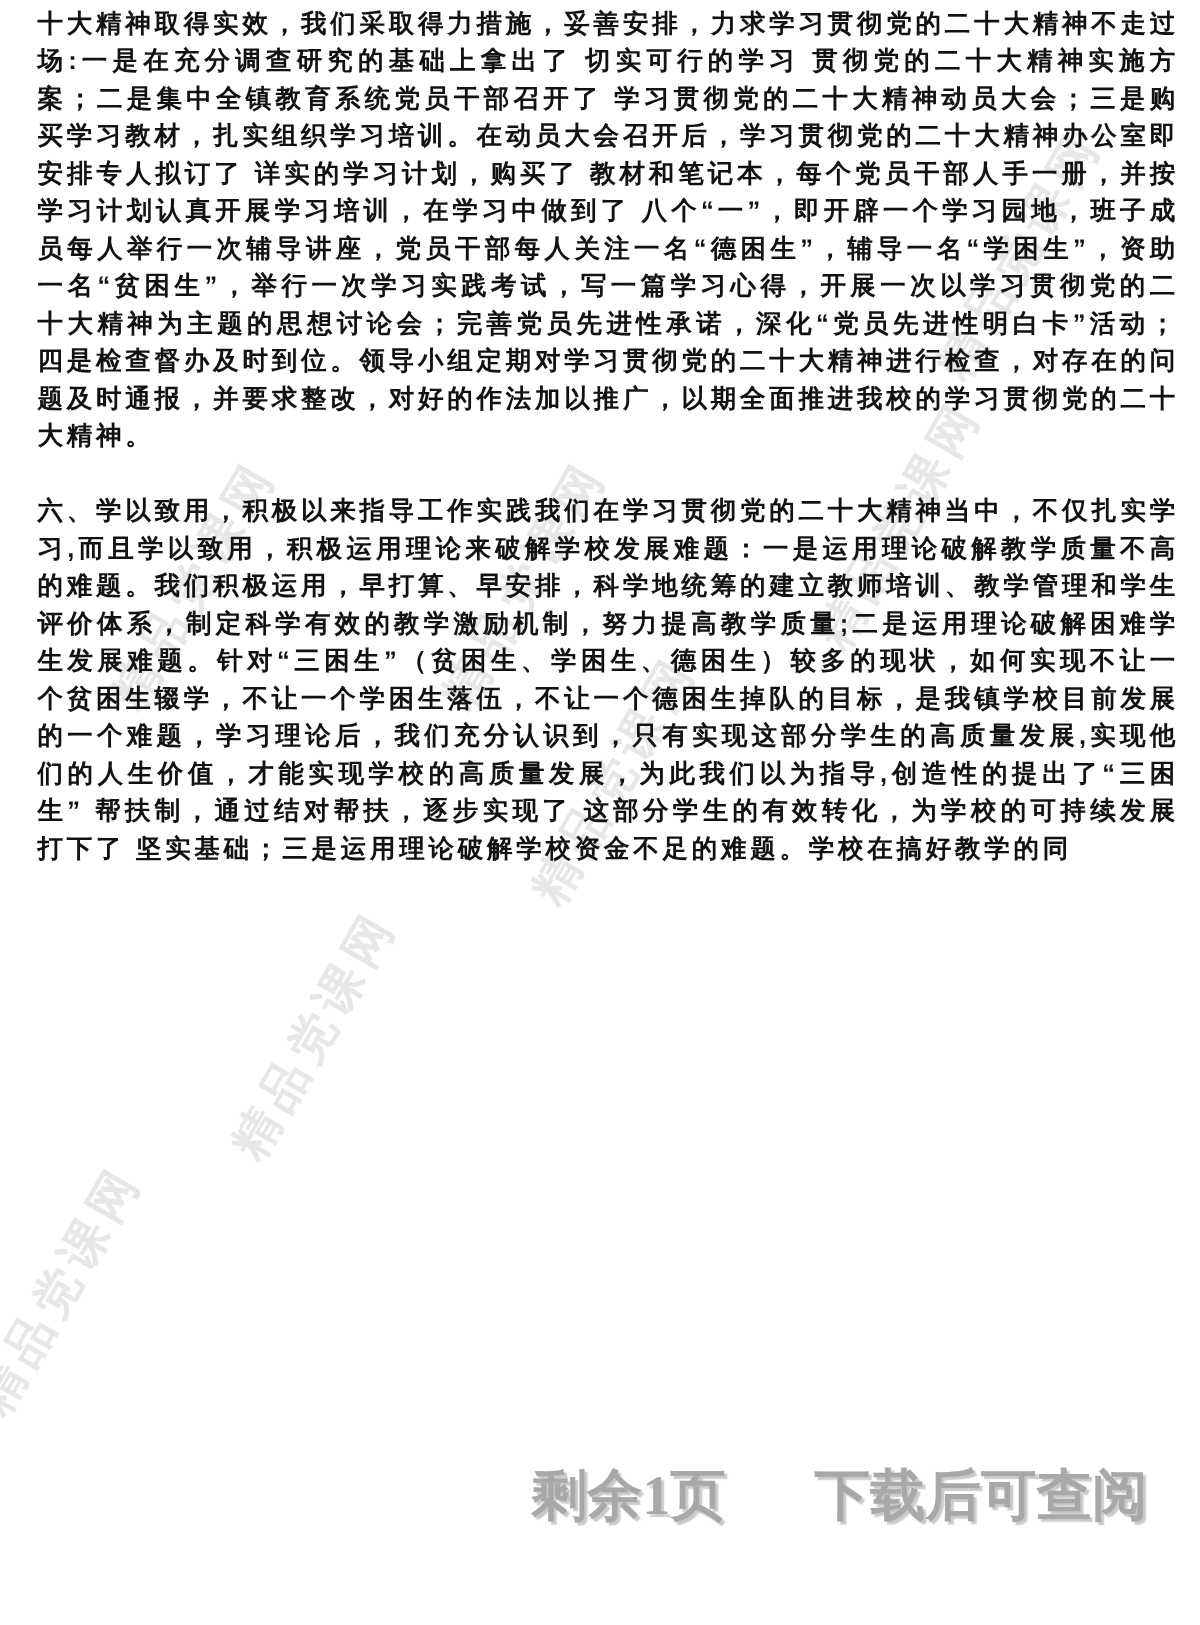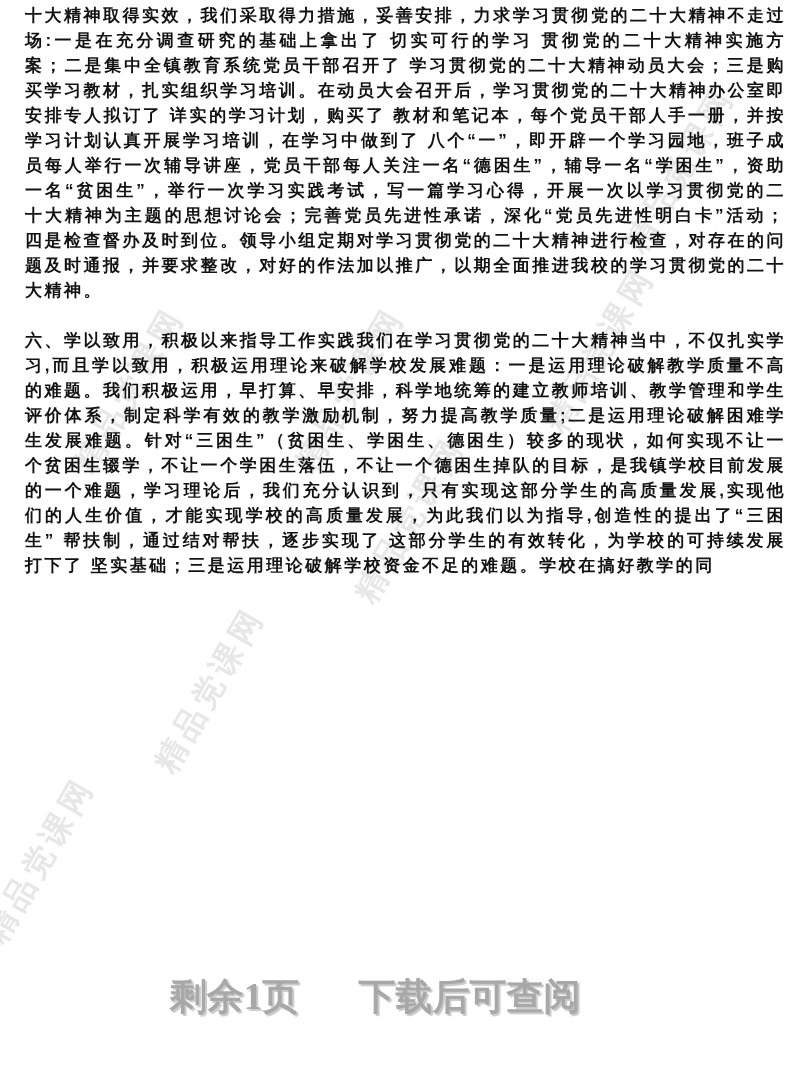--- a/index.html
+++ b/index.html
@@ -43,22 +43,22 @@
     text-align: justify;
     word-break: break-all;
     margin-bottom: 25px;
   }
   .footer {
     position: absolute;
     left: 0;
     right: 0;
     top: 972px;
     z-index: 1;
-    text-align: center;
-    padding-right: 50px;
+    text-align: right;
+    padding-right: 35px;
     font-family: "Liberation Serif", serif;
     font-weight: bold;
     font-size: 37px;
     color: #a8a8a8;
     text-shadow: 2px 2px 1px #c9c9c9;
     white-space: nowrap;
   }
   .footer .remaining { margin-right: 50px; }
 </style>
 </head>

